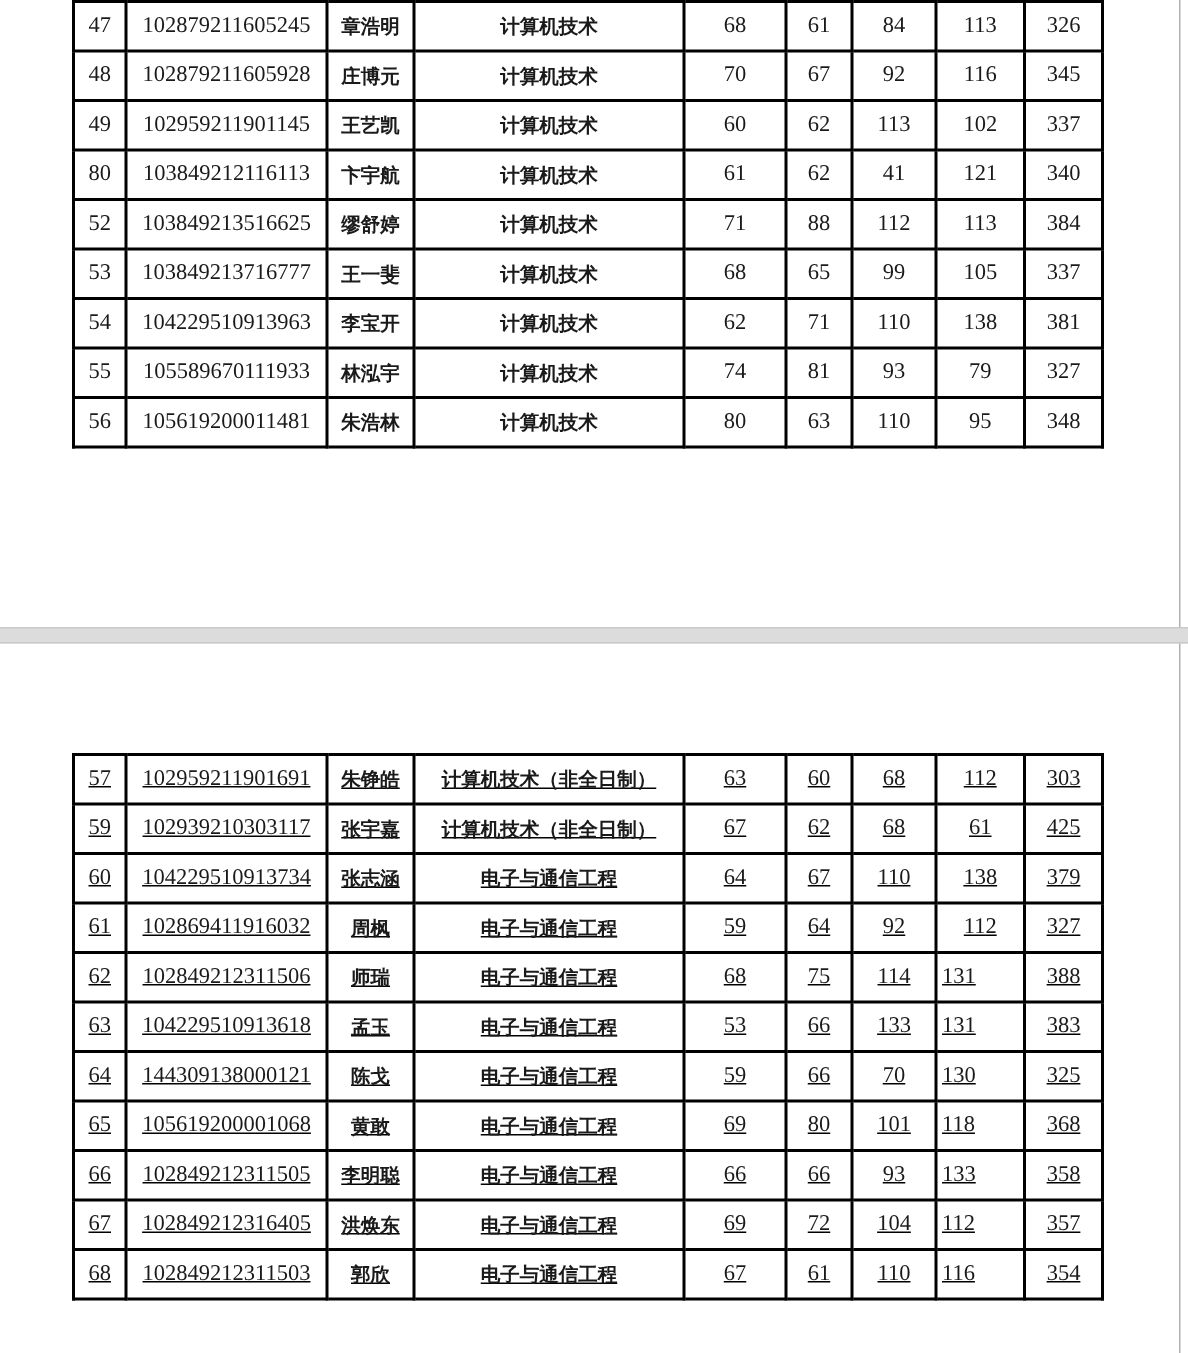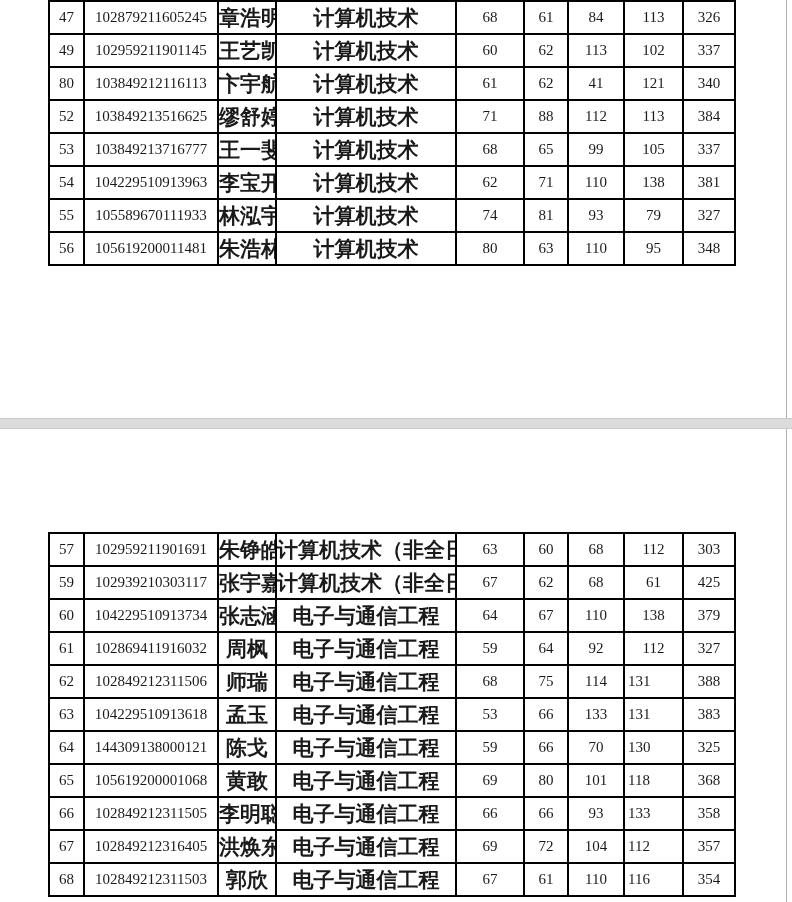--- a/index.html
+++ b/index.html
@@ -17,21 +17,21 @@
     box-sizing:border-box; background:#dcdcdc;
     border-top:1px solid #c9c9c9; border-bottom:1px solid #c9c9c9;
     z-index:2;
   }
   .table-clip-1 {
     position:absolute; left:48px; top:0; width:700px; height:345px;
     overflow:hidden; z-index:0;
   }
   .table-clip-1 table { margin-top:-27px; }
   .table-wrap-2 {
-    position:absolute; left:48px; top:532px; width:700px; z-index:0;
+    position:absolute; left:48px; top:502px; width:700px; z-index:0;text-decoration:underline;
   }
   table {
     border-collapse:collapse; table-layout:fixed; width:686px;
   }
   col.c-no    { width:35px; }
   col.c-id    { width:134px; }
   col.c-name  { width:58px; }
   col.c-major { width:180px; }
   col.c-s1    { width:68px; }
   col.c-s2    { width:44px; }
@@ -40,21 +40,21 @@
   col.c-tot   { width:52px; }
   td {
     border:2px solid #000000;
     height:31px; padding:0;
     text-align:center; vertical-align:middle;
     font-size:15px; color:#1a1a1a;
     white-space:nowrap; overflow:hidden;
   }
   td.cjk {
     font-family:"Liberation Sans", sans-serif;
-    font-weight:600; font-size:21px;
+    font-weight:600; font-size:13px;
   }
   td.align-left { text-align:left; padding-left:3px; }
   tr.sliver-row td { height:25px; }
 </style>
 </head>
 <body>
 
 <div class="page-edge-line"></div>
 
 <div class="page-gap"></div>
@@ -89,20 +89,31 @@
           <td>102879211605245</td>
           <td class="cjk">章浩明</td>
           <td class="cjk">计算机技术</td>
           <td>68</td>
           <td>61</td>
           <td>84</td>
           <td>113</td>
           <td>326</td>
         </tr>
         <tr>
+          <td>48</td>
+          <td>102879211605928</td>
+          <td class="cjk">庄博元</td>
+          <td class="cjk">计算机技术</td>
+          <td>70</td>
+          <td>67</td>
+          <td>92</td>
+          <td>116</td>
+          <td>345</td>
+        </tr>
+        <tr>
           <td>49</td>
           <td>102959211901145</td>
           <td class="cjk">王艺凯</td>
           <td class="cjk">计算机技术</td>
           <td>60</td>
           <td>62</td>
           <td>113</td>
           <td>102</td>
           <td>337</td>
         </tr>

